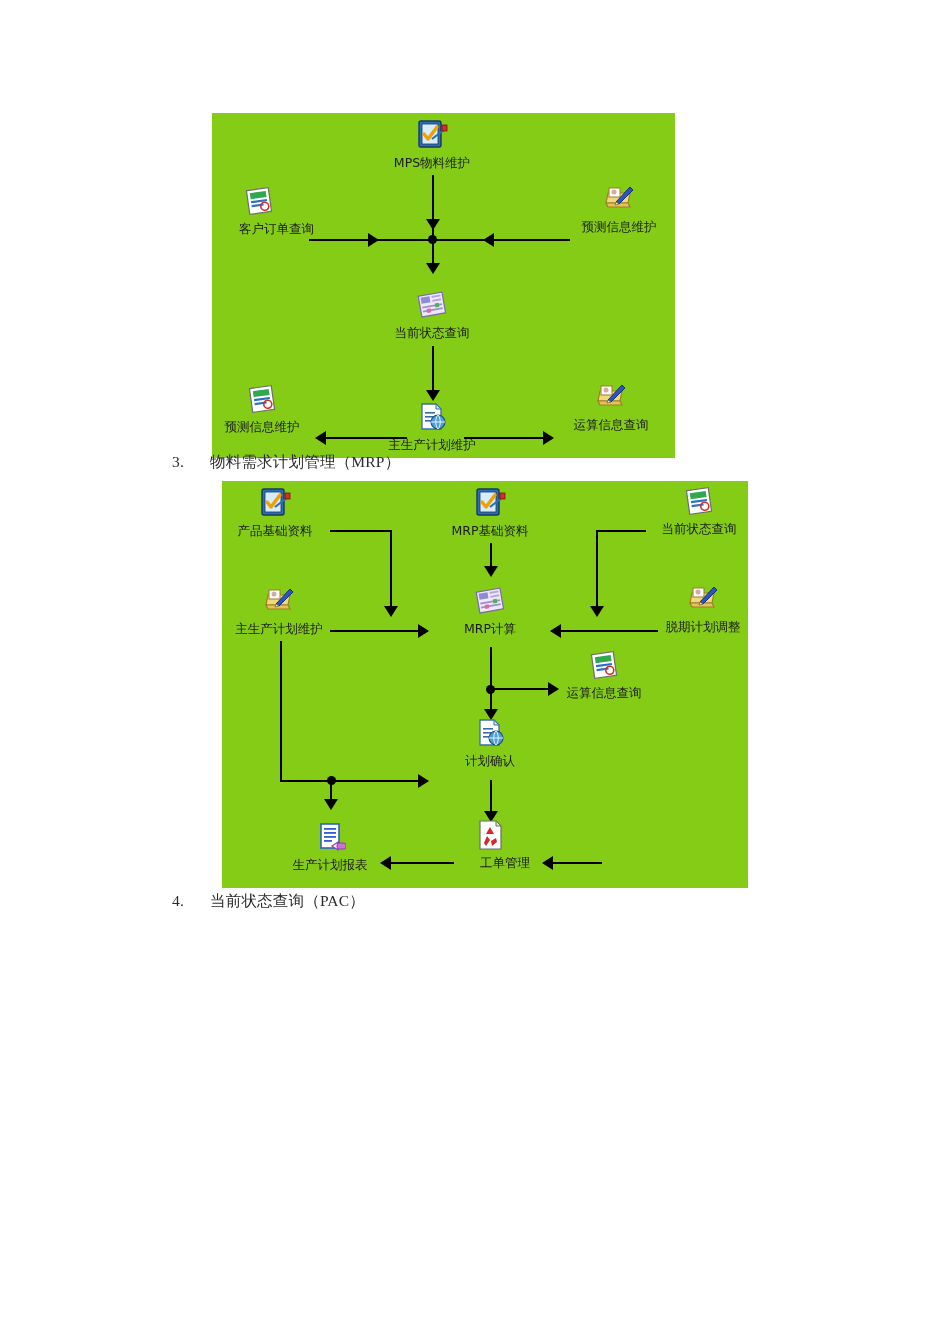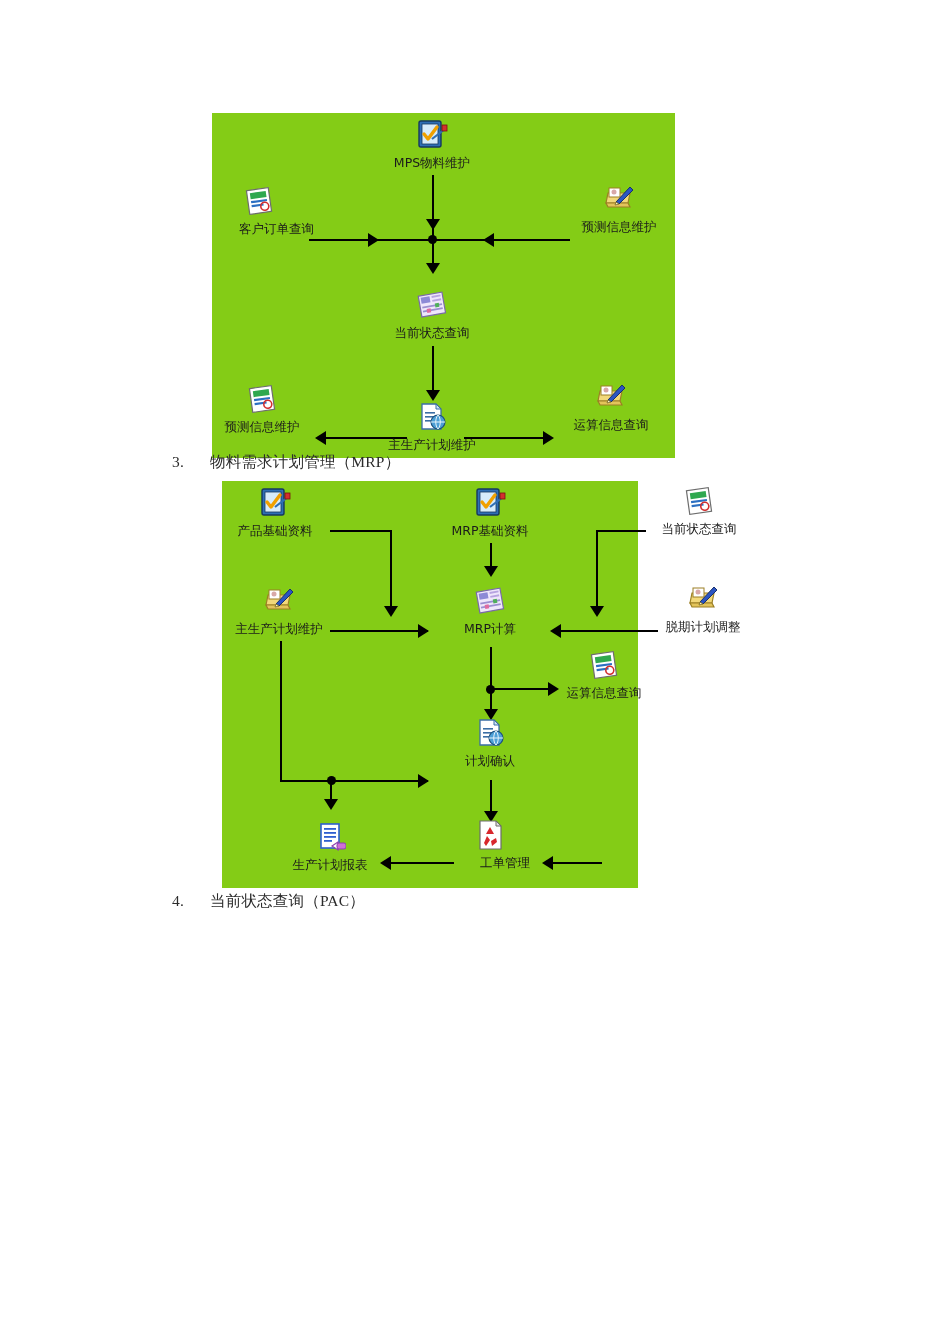--- a/index.html
+++ b/index.html
@@ -35,21 +35,21 @@
     width: 38px;
   }
 
   
   .diagram {
     position: absolute;
     background: #84cc16;
     margin-left: 30px;
   }
   #diagram-mps { left: 182px; top: 113px; width: 463px; height: 345px; }
-  #diagram-mrp { left: 192px; top: 481px; width: 416px; height: 407px; }
+  #diagram-mrp { left: 192px; top: 481px; width: 526px; height: 407px; }
 
   .node {
     position: absolute;
     text-align: center;
     font-family: "DejaVu Sans", "Liberation Sans", sans-serif;
   }
   .node .label {
     font-size: 12.5px;
     color: #1b1b1b;
     line-height: 14px;

